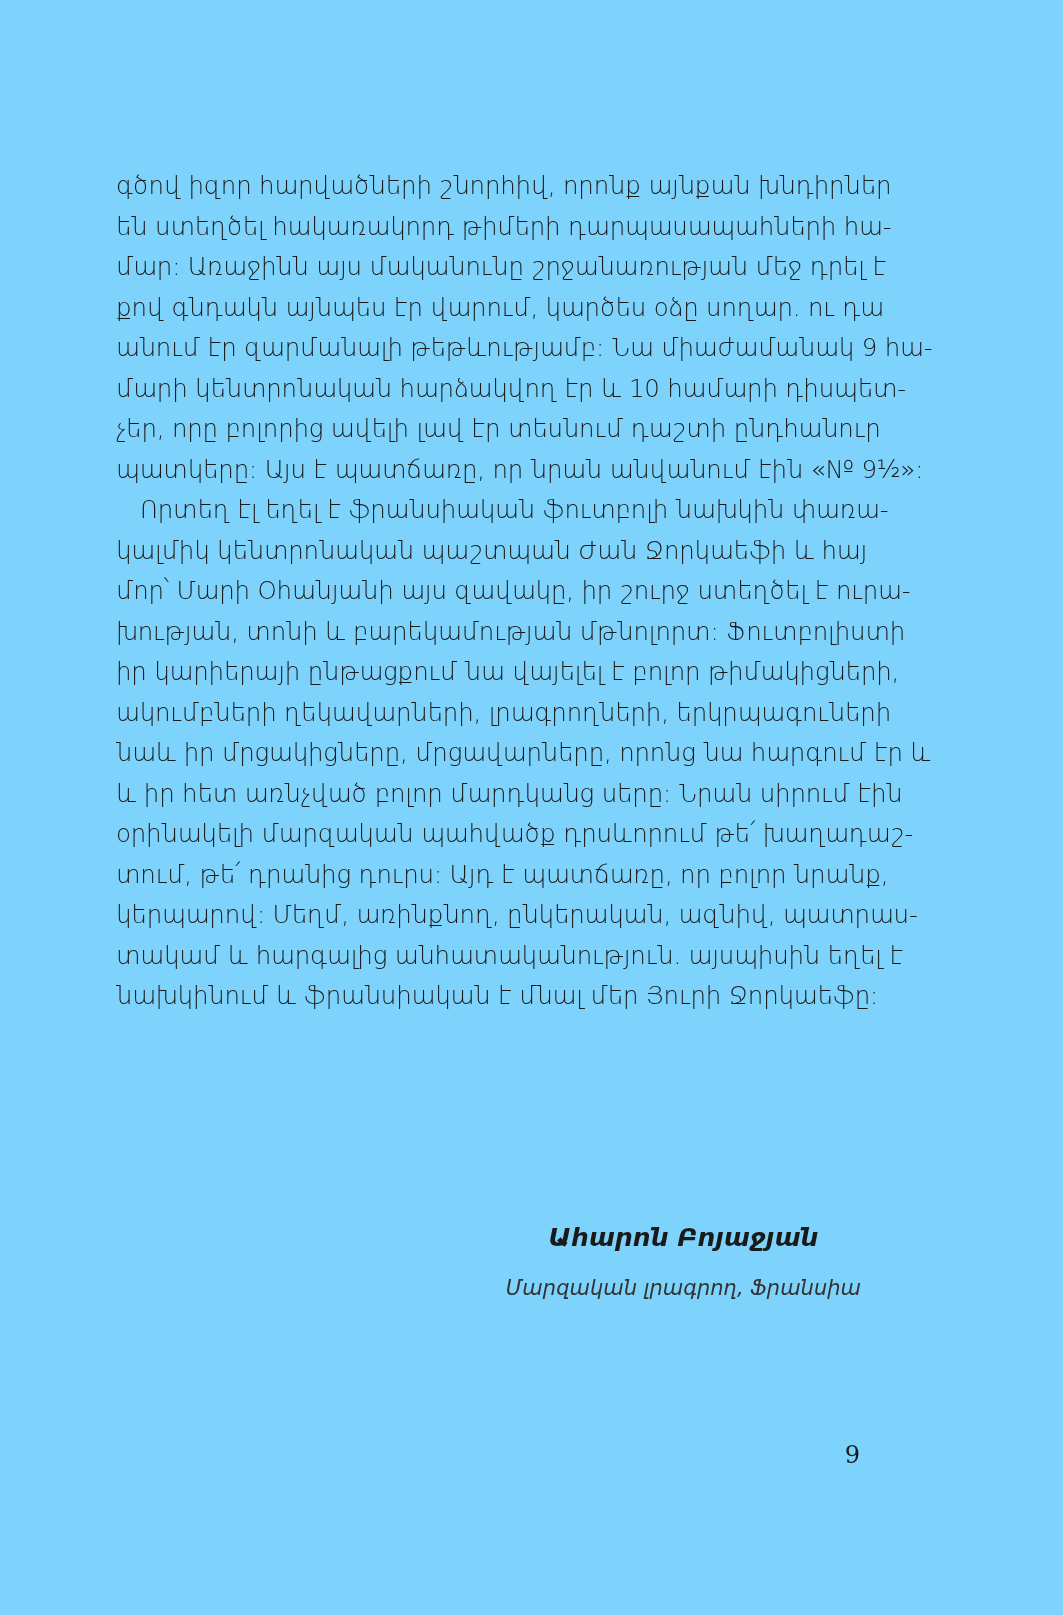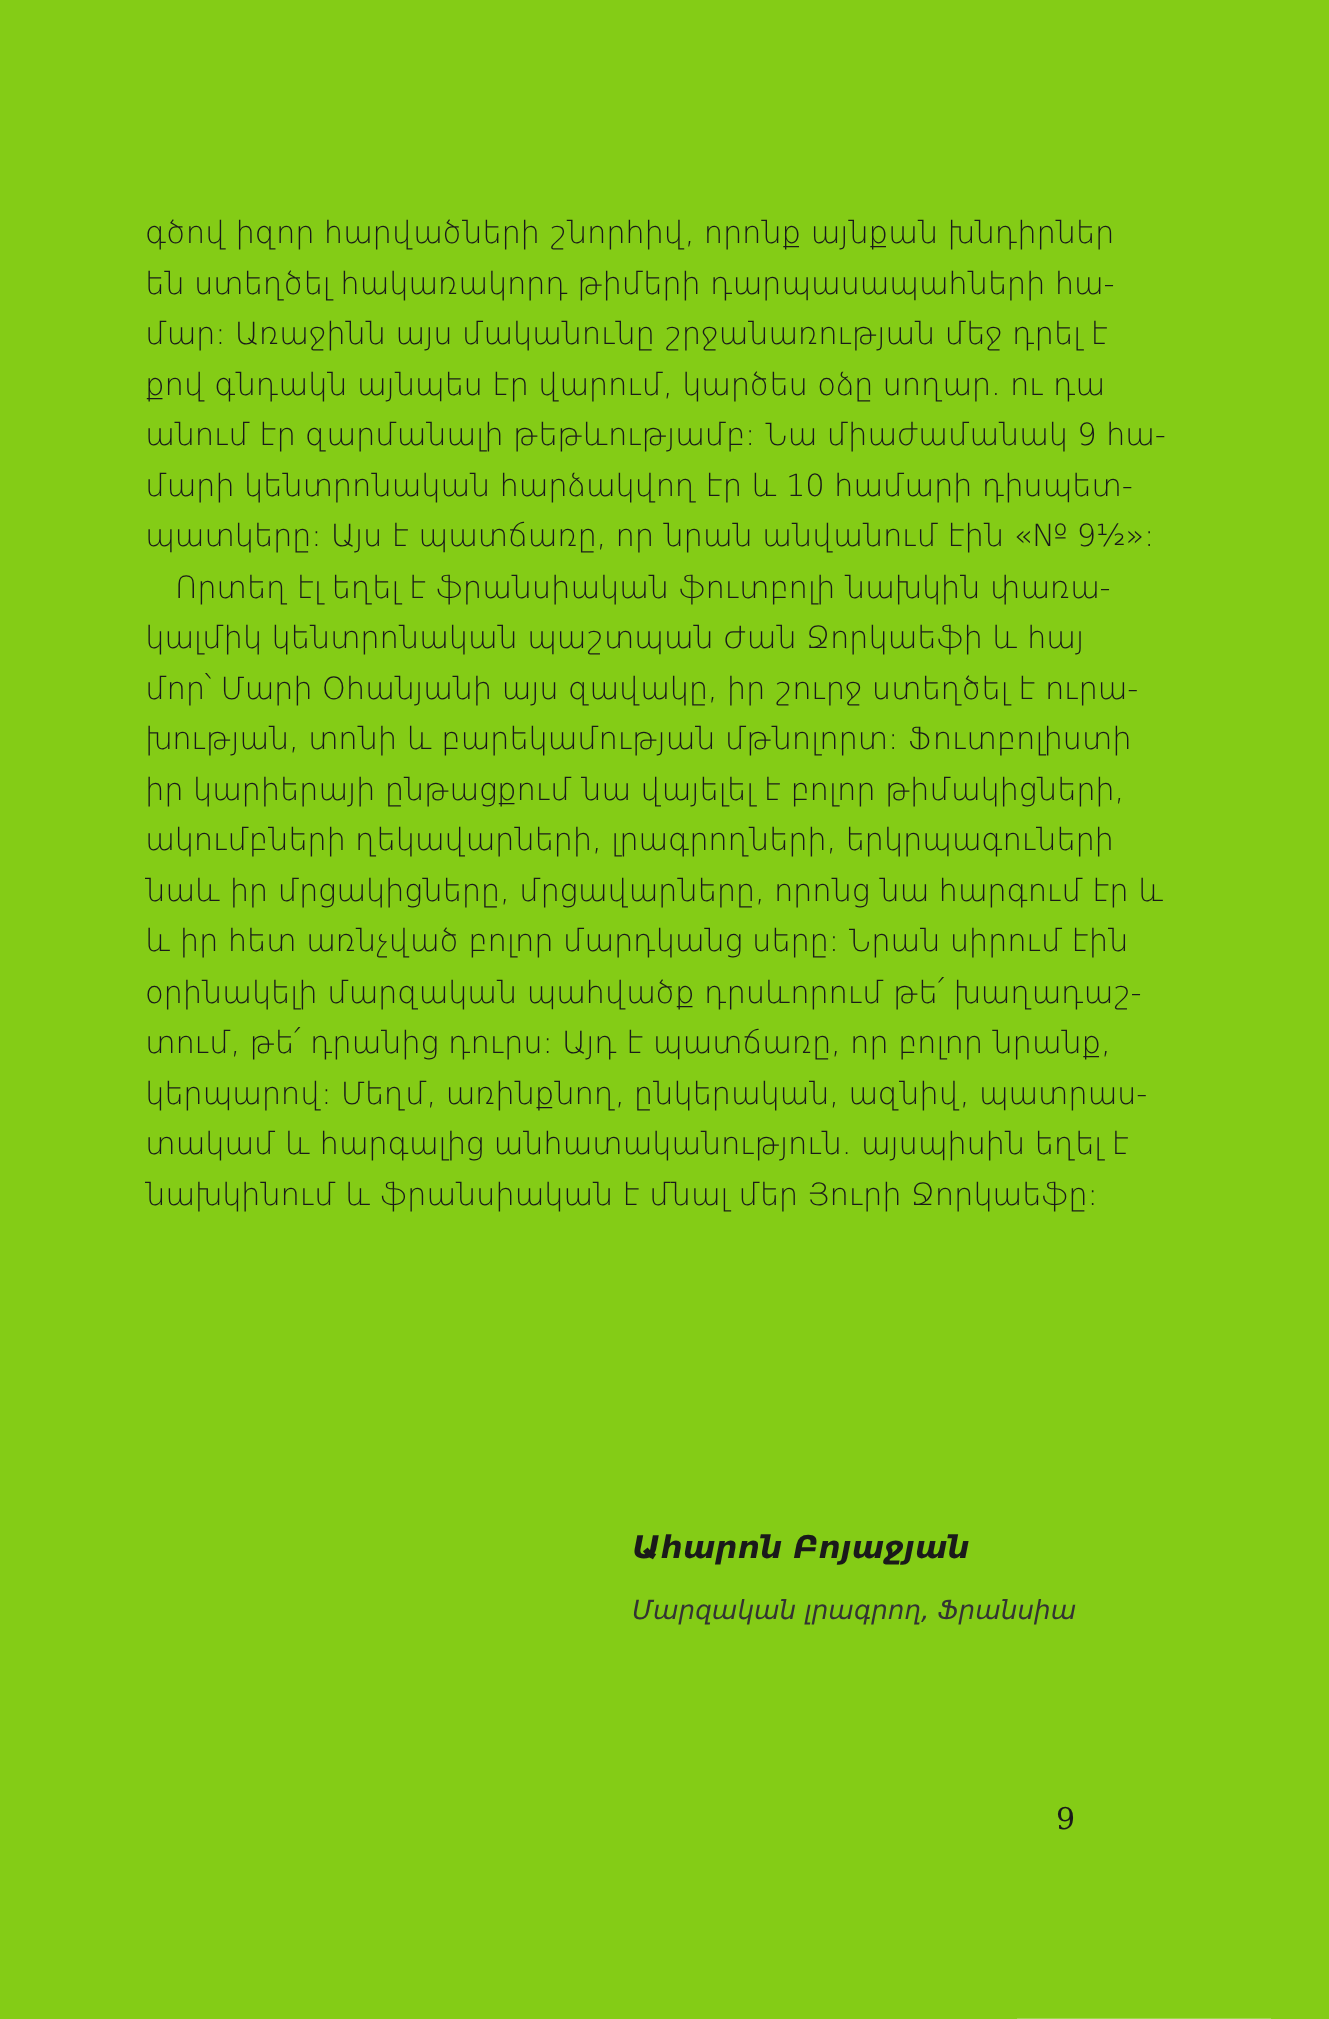--- a/index.html
+++ b/index.html
@@ -12,21 +12,21 @@
       height: 1615px;
       position: relative;
       overflow: hidden;
       color: #1a1a1a;
       font-family: "DejaVu Sans", sans-serif;
     }
     .page {
       position: absolute;
       left: 0; top: 0;
       width: 1063px; height: 1615px;
-      background: #84cc16;
+      background: #7dd3fc;
     }
     .text-block {
       position: absolute;
       left: 116px;
       top: 166px;
       width: 745px;
     }
     .line {
       display: block;
       height: 40.5px;
@@ -41,21 +41,21 @@
     .line.last {
       text-align-last: left;
     }
     .line.indent {
       padding-left: 24px;
     }
     .signature {
       position: absolute;
       right: 202px;
       top: 1218px;
-      text-align: left;
+      text-align: center;
     }
     .author {
       display: block;
       font-size: 25px;
       font-style: italic;
       font-weight: bold;
       line-height: 40px;
     }
     .author-role {
       display: block;
@@ -79,20 +79,21 @@
 
 <div class="page">
 
   <div class="text-block">
     <span class="line">գծով իզոր հարվածների շնորհիվ, որոնք այնքան խնդիրներ</span>
     <span class="line">են ստեղծել հակառակորդ թիմերի դարպասապահների հա-</span>
     <span class="line">մար: Առաջինն այս մականունը շրջանառության մեջ դրել է</span>
     <span class="line">քով գնդակն այնպես էր վարում, կարծես օձը սողար. ու դա</span>
     <span class="line">անում էր զարմանալի թեթևությամբ: Նա միաժամանակ 9 հա-</span>
     <span class="line">մարի կենտրոնական հարձակվող էր և 10 համարի դիսպետ-</span>
+    <span class="line">չեր, որը բոլորից ավելի լավ էր տեսնում դաշտի ընդհանուր</span>
     <span class="line last">պատկերը: Այս է պատճառը, որ նրան անվանում էին «№ 9½»:</span>
     <span class="line indent">Որտեղ էլ եղել է ֆրանսիական ֆուտբոլի նախկին փառա-</span>
     <span class="line">կալմիկ կենտրոնական պաշտպան Ժան Ջորկաեֆի և հայ</span>
     <span class="line">մոր՝ Մարի Օհանյանի այս զավակը, իր շուրջ ստեղծել է ուրա-</span>
     <span class="line">խության, տոնի և բարեկամության մթնոլորտ: Ֆուտբոլիստի</span>
     <span class="line">իր կարիերայի ընթացքում նա վայելել է բոլոր թիմակիցների,</span>
     <span class="line">ակումբների ղեկավարների, լրագրողների, երկրպագուների</span>
     <span class="line">նաև իր մրցակիցները, մրցավարները, որոնց նա հարգում էր և</span>
     <span class="line">և իր հետ առնչված բոլոր մարդկանց սերը: Նրան սիրում էին</span>
     <span class="line">օրինակելի մարզական պահվածք դրսևորում թե՛ խաղադաշ-</span>

